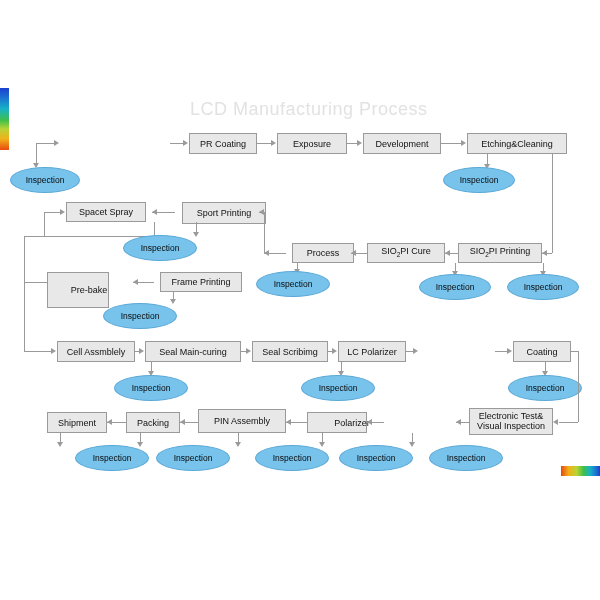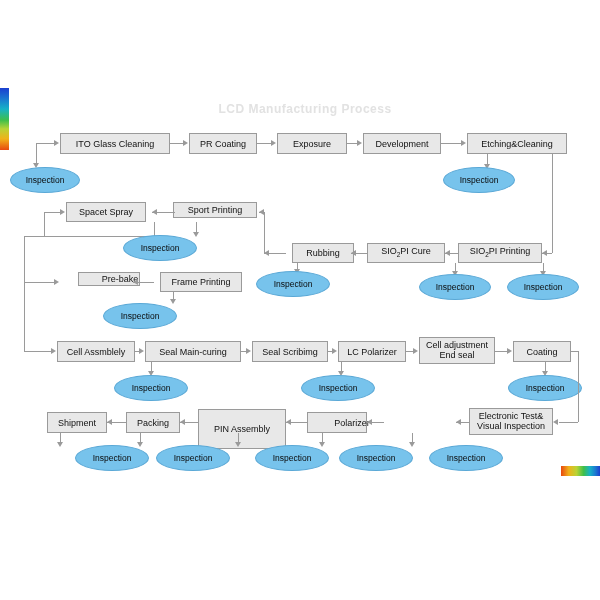--- a/index.html
+++ b/index.html
@@ -27,22 +27,22 @@
     height: 600px;
   }
   
   .watermark {
     position: absolute;
     left: 190px;
     top: 98px;
     width: 230px;
     height: 22px;
     color: #e2e2e2;
-    font-size: 12px;
-    font-weight: bold;
+    font-size: 18px;
+    font-weight: normal;
     letter-spacing: 0.5px;
     text-align: center;
     line-height: 22px;
     white-space: nowrap;
     pointer-events: none;
   }
   
   .node {
     position: absolute;
     box-sizing: border-box;
@@ -131,23 +131,20 @@
 <body>
 
 <div id="canvas">
   <div class="diagram-area">
 
     <div class="colorbar-left"></div>
     <div class="colorbar-right"></div>
 
     <div class="watermark">LCD Manufacturing Process</div>
 
-    <div class="node" style="left:60px; top:133px; width:110px; height:21px;">
-      <span>ITO Glass Cleaning</span>
-    </div>
     <div class="node" style="left:189px; top:133px; width:68px; height:21px;">
       <span>PR Coating</span>
     </div>
     <div class="node" style="left:277px; top:133px; width:70px; height:21px;">
       <span>Exposure</span>
     </div>
     <div class="node" style="left:363px; top:133px; width:78px; height:21px;">
       <span>Development</span>
     </div>
     <div class="node" style="left:467px; top:133px; width:100px; height:21px;">
@@ -174,25 +171,25 @@
 
     <div class="ln v" style="left:487px; top:154px; height:12px;"></div>
     <div class="ar down" style="left:484px; top:164px;"></div>
     <div class="insp" style="left:443px; top:167px; width:72px; height:26px;">
       <span>Inspection</span>
     </div>
 
     <div class="node" style="left:66px; top:202px; width:80px; height:20px;">
       <span>Spacet Spray</span>
     </div>
-    <div class="node" style="left:173px; top:202px; width:84px; height:16px;justify-content:center;">
+    <div class="node" style="left:182px; top:202px; width:84px; height:22px;justify-content:center;">
       <span>Sport Printing</span>
     </div>
     <div class="node" style="left:292px; top:243px; width:62px; height:20px;">
-      <span>Rubbing</span>
+      <span>Process</span>
     </div>
     <div class="node" style="left:367px; top:243px; width:78px; height:20px;">
       <span>SIO<span class="sub">2</span>PI Cure</span>
     </div>
     <div class="node" style="left:458px; top:243px; width:84px; height:20px;">
       <span>SIO<span class="sub">2</span>PI Printing</span>
     </div>
 
     <div class="ln h" style="left:351px; top:253px; width:16px;"></div>
     <div class="ar left" style="left:351px; top:250px;"></div>
@@ -241,21 +238,21 @@
     <div class="insp" style="left:419px; top:274px; width:72px; height:26px;">
       <span>Inspection</span>
     </div>
 
     <div class="ln v" style="left:543px; top:263px; height:10px;"></div>
     <div class="ar down" style="left:540px; top:271px;"></div>
     <div class="insp" style="left:507px; top:274px; width:72px; height:26px;">
       <span>Inspection</span>
     </div>
 
-    <div class="node" style="left:78px; top:272px; width:62px; height:14px;padding-left:24px;">
+    <div class="node" style="left:47px; top:272px; width:62px; height:36px;padding-left:24px;">
       <span>Pre-bake</span>
     </div>
     <div class="node" style="left:160px; top:272px; width:82px; height:20px;">
       <span>Frame Printing</span>
     </div>
     <div class="ln h" style="left:133px; top:282px; width:21px;"></div>
     <div class="ar left" style="left:133px; top:279px;"></div>
 
     <div class="ln v" style="left:173px; top:292px; height:9px;"></div>
     <div class="ar down" style="left:170px; top:299px;"></div>
@@ -267,23 +264,20 @@
       <span>Cell Assmblely</span>
     </div>
     <div class="node" style="left:145px; top:341px; width:96px; height:21px;">
       <span>Seal Main-curing</span>
     </div>
     <div class="node" style="left:252px; top:341px; width:76px; height:21px;">
       <span>Seal Scribimg</span>
     </div>
     <div class="node" style="left:338px; top:341px; width:68px; height:21px;">
       <span>LC Polarizer</span>
-    </div>
-    <div class="node two-line" style="left:419px; top:337px; width:76px; height:27px;">
-      <span>Cell adjustment End seal</span>
     </div>
     <div class="node" style="left:513px; top:341px; width:58px; height:21px;">
       <span>Coating</span>
     </div>
 
     <div class="ln h" style="left:135px; top:351px; width:4px;"></div>
     <div class="ar right" style="left:139px; top:348px;"></div>
     <div class="ln h" style="left:241px; top:351px; width:5px;"></div>
     <div class="ar right" style="left:246px; top:348px;"></div>
     <div class="ln h" style="left:328px; top:351px; width:4px;"></div>
@@ -314,21 +308,21 @@
     <div class="insp" style="left:508px; top:375px; width:74px; height:26px;">
       <span>Inspection</span>
     </div>
 
     <div class="node" style="left:47px; top:412px; width:60px; height:21px;">
       <span>Shipment</span>
     </div>
     <div class="node" style="left:126px; top:412px; width:54px; height:21px;">
       <span>Packing</span>
     </div>
-    <div class="node" style="left:198px; top:409px; width:88px; height:40px;">
+    <div class="node" style="left:198px; top:409px; width:88px; height:24px;">
       <span>PIN Assembly</span>
     </div>
     <div class="node" style="left:307px; top:412px; width:60px; height:21px;padding-left:32px;">
       <span>Polarizer</span>
     </div>
     <div class="node two-line" style="left:469px; top:408px; width:84px; height:27px;">
       <span>Electronic Test&amp; Visual Inspection</span>
     </div>
 
     <div class="ln h" style="left:456px; top:422px; width:13px;"></div>

